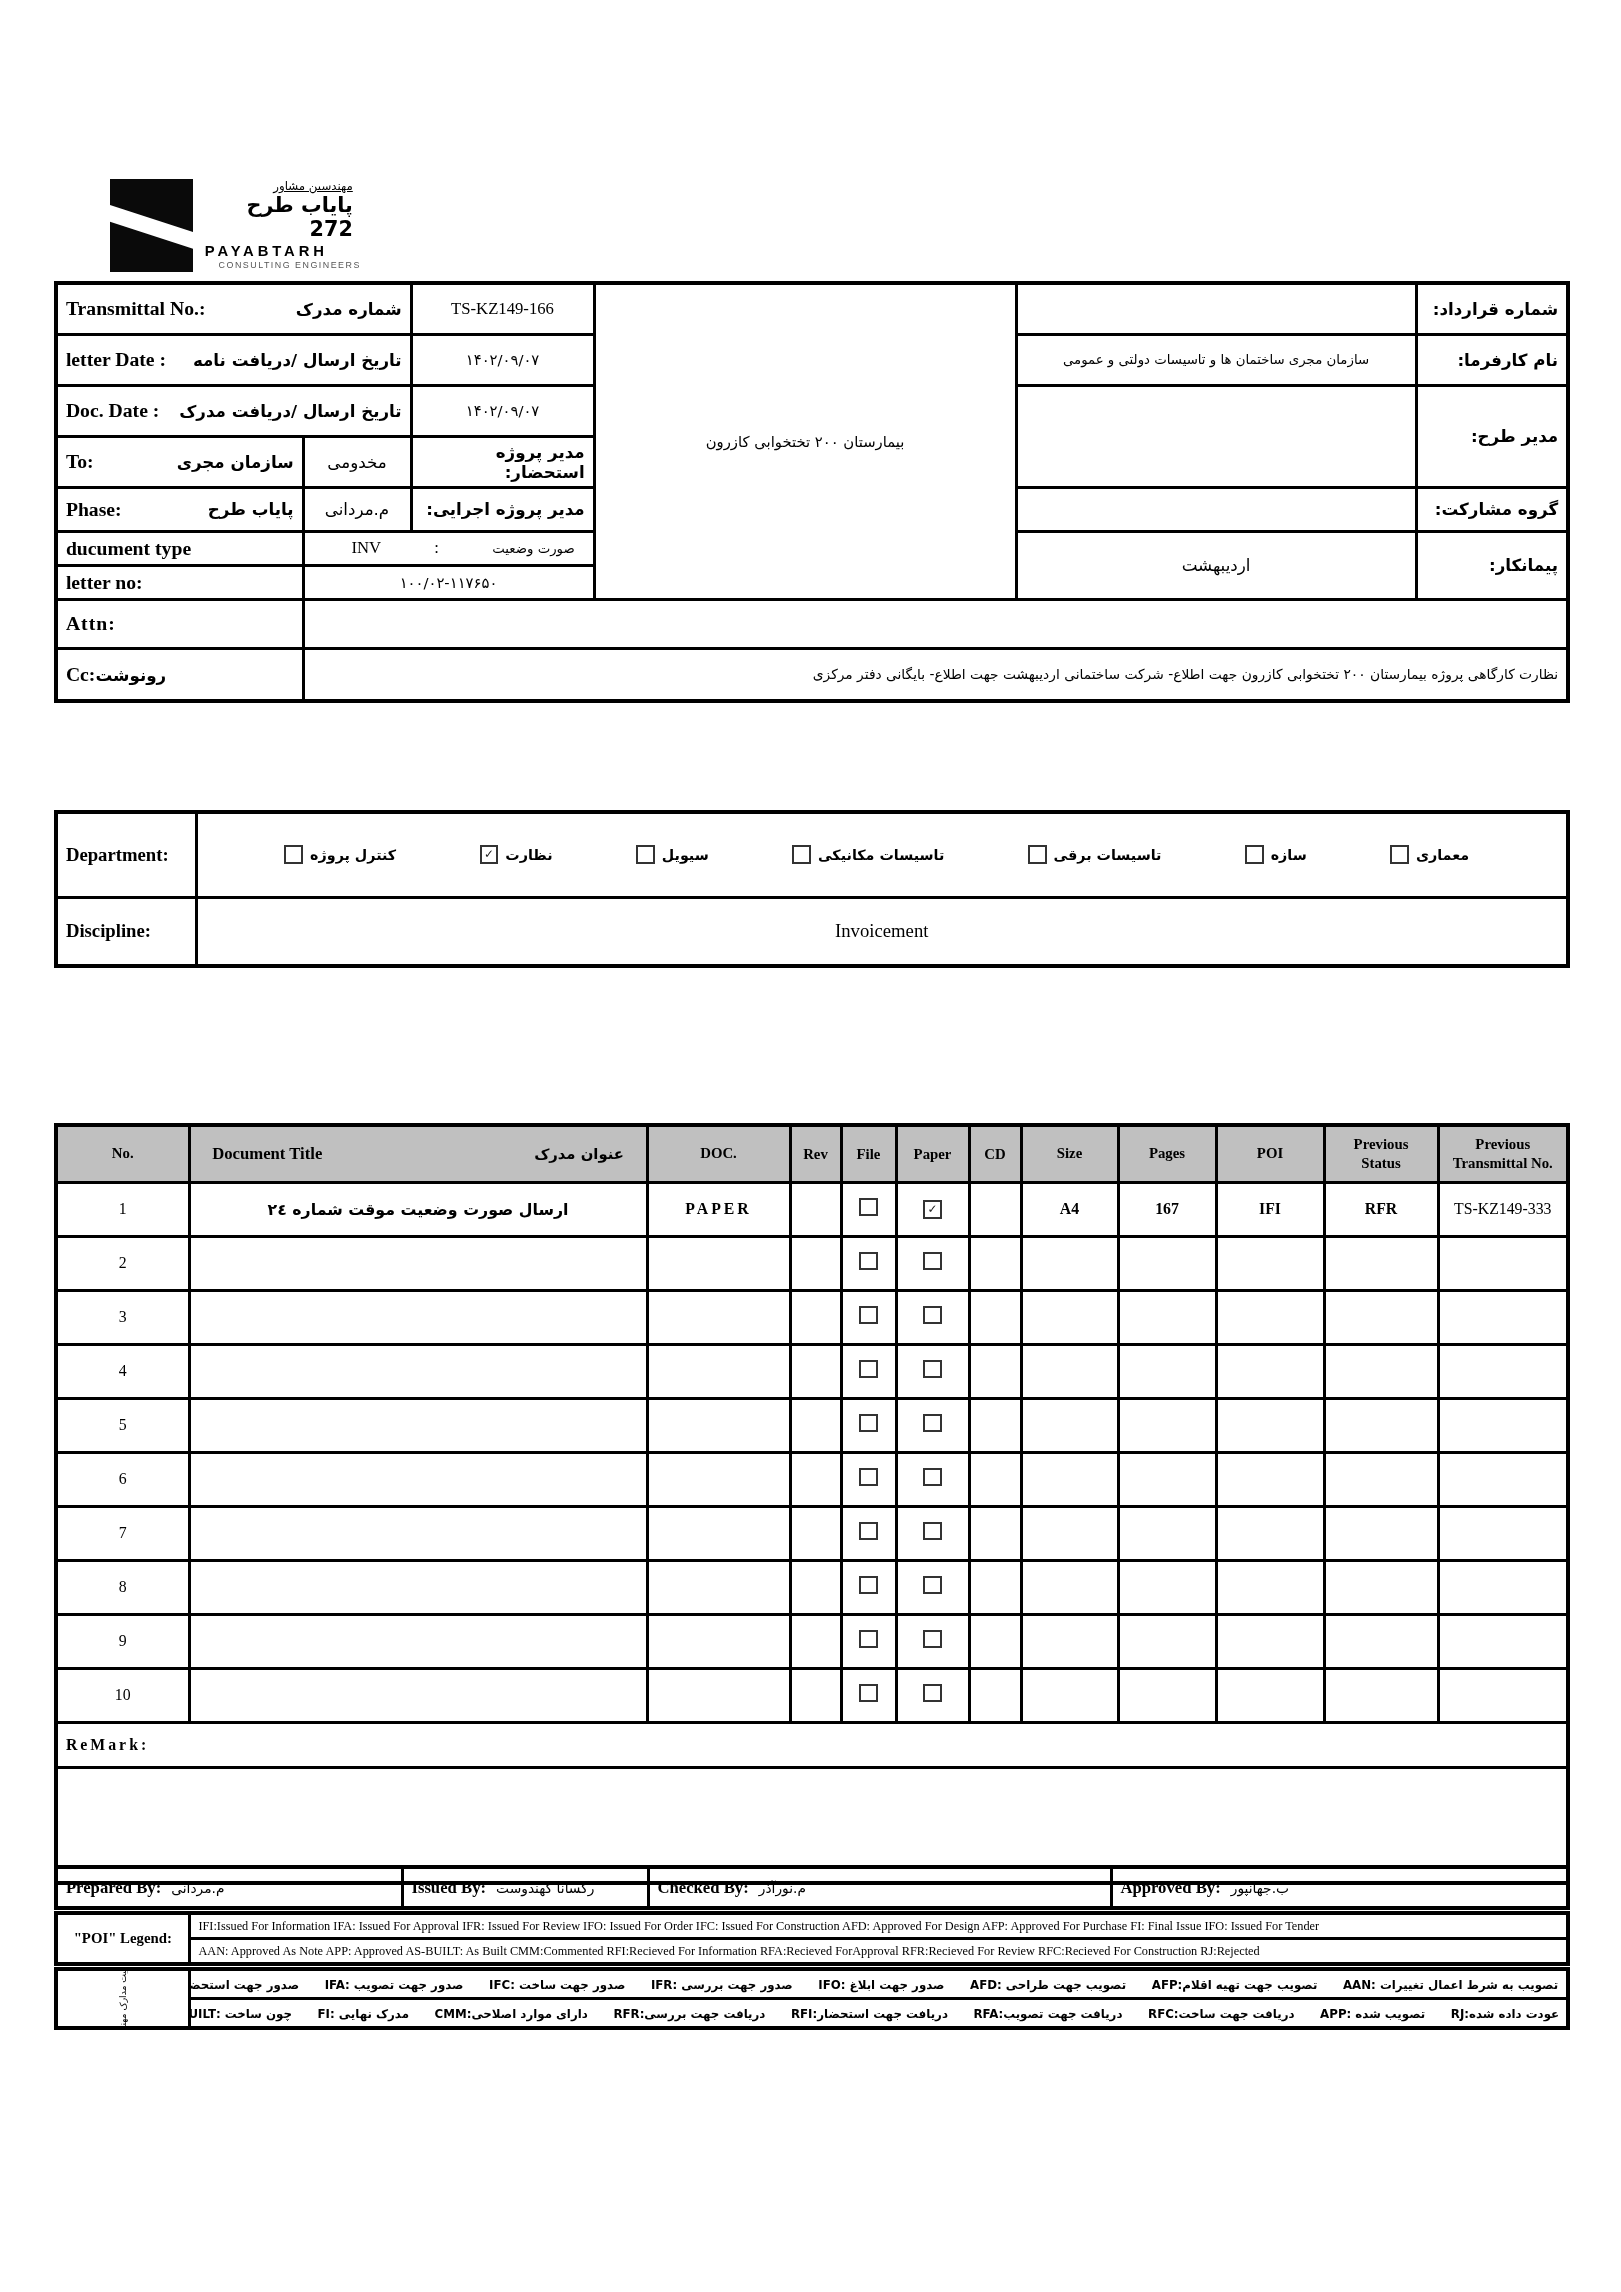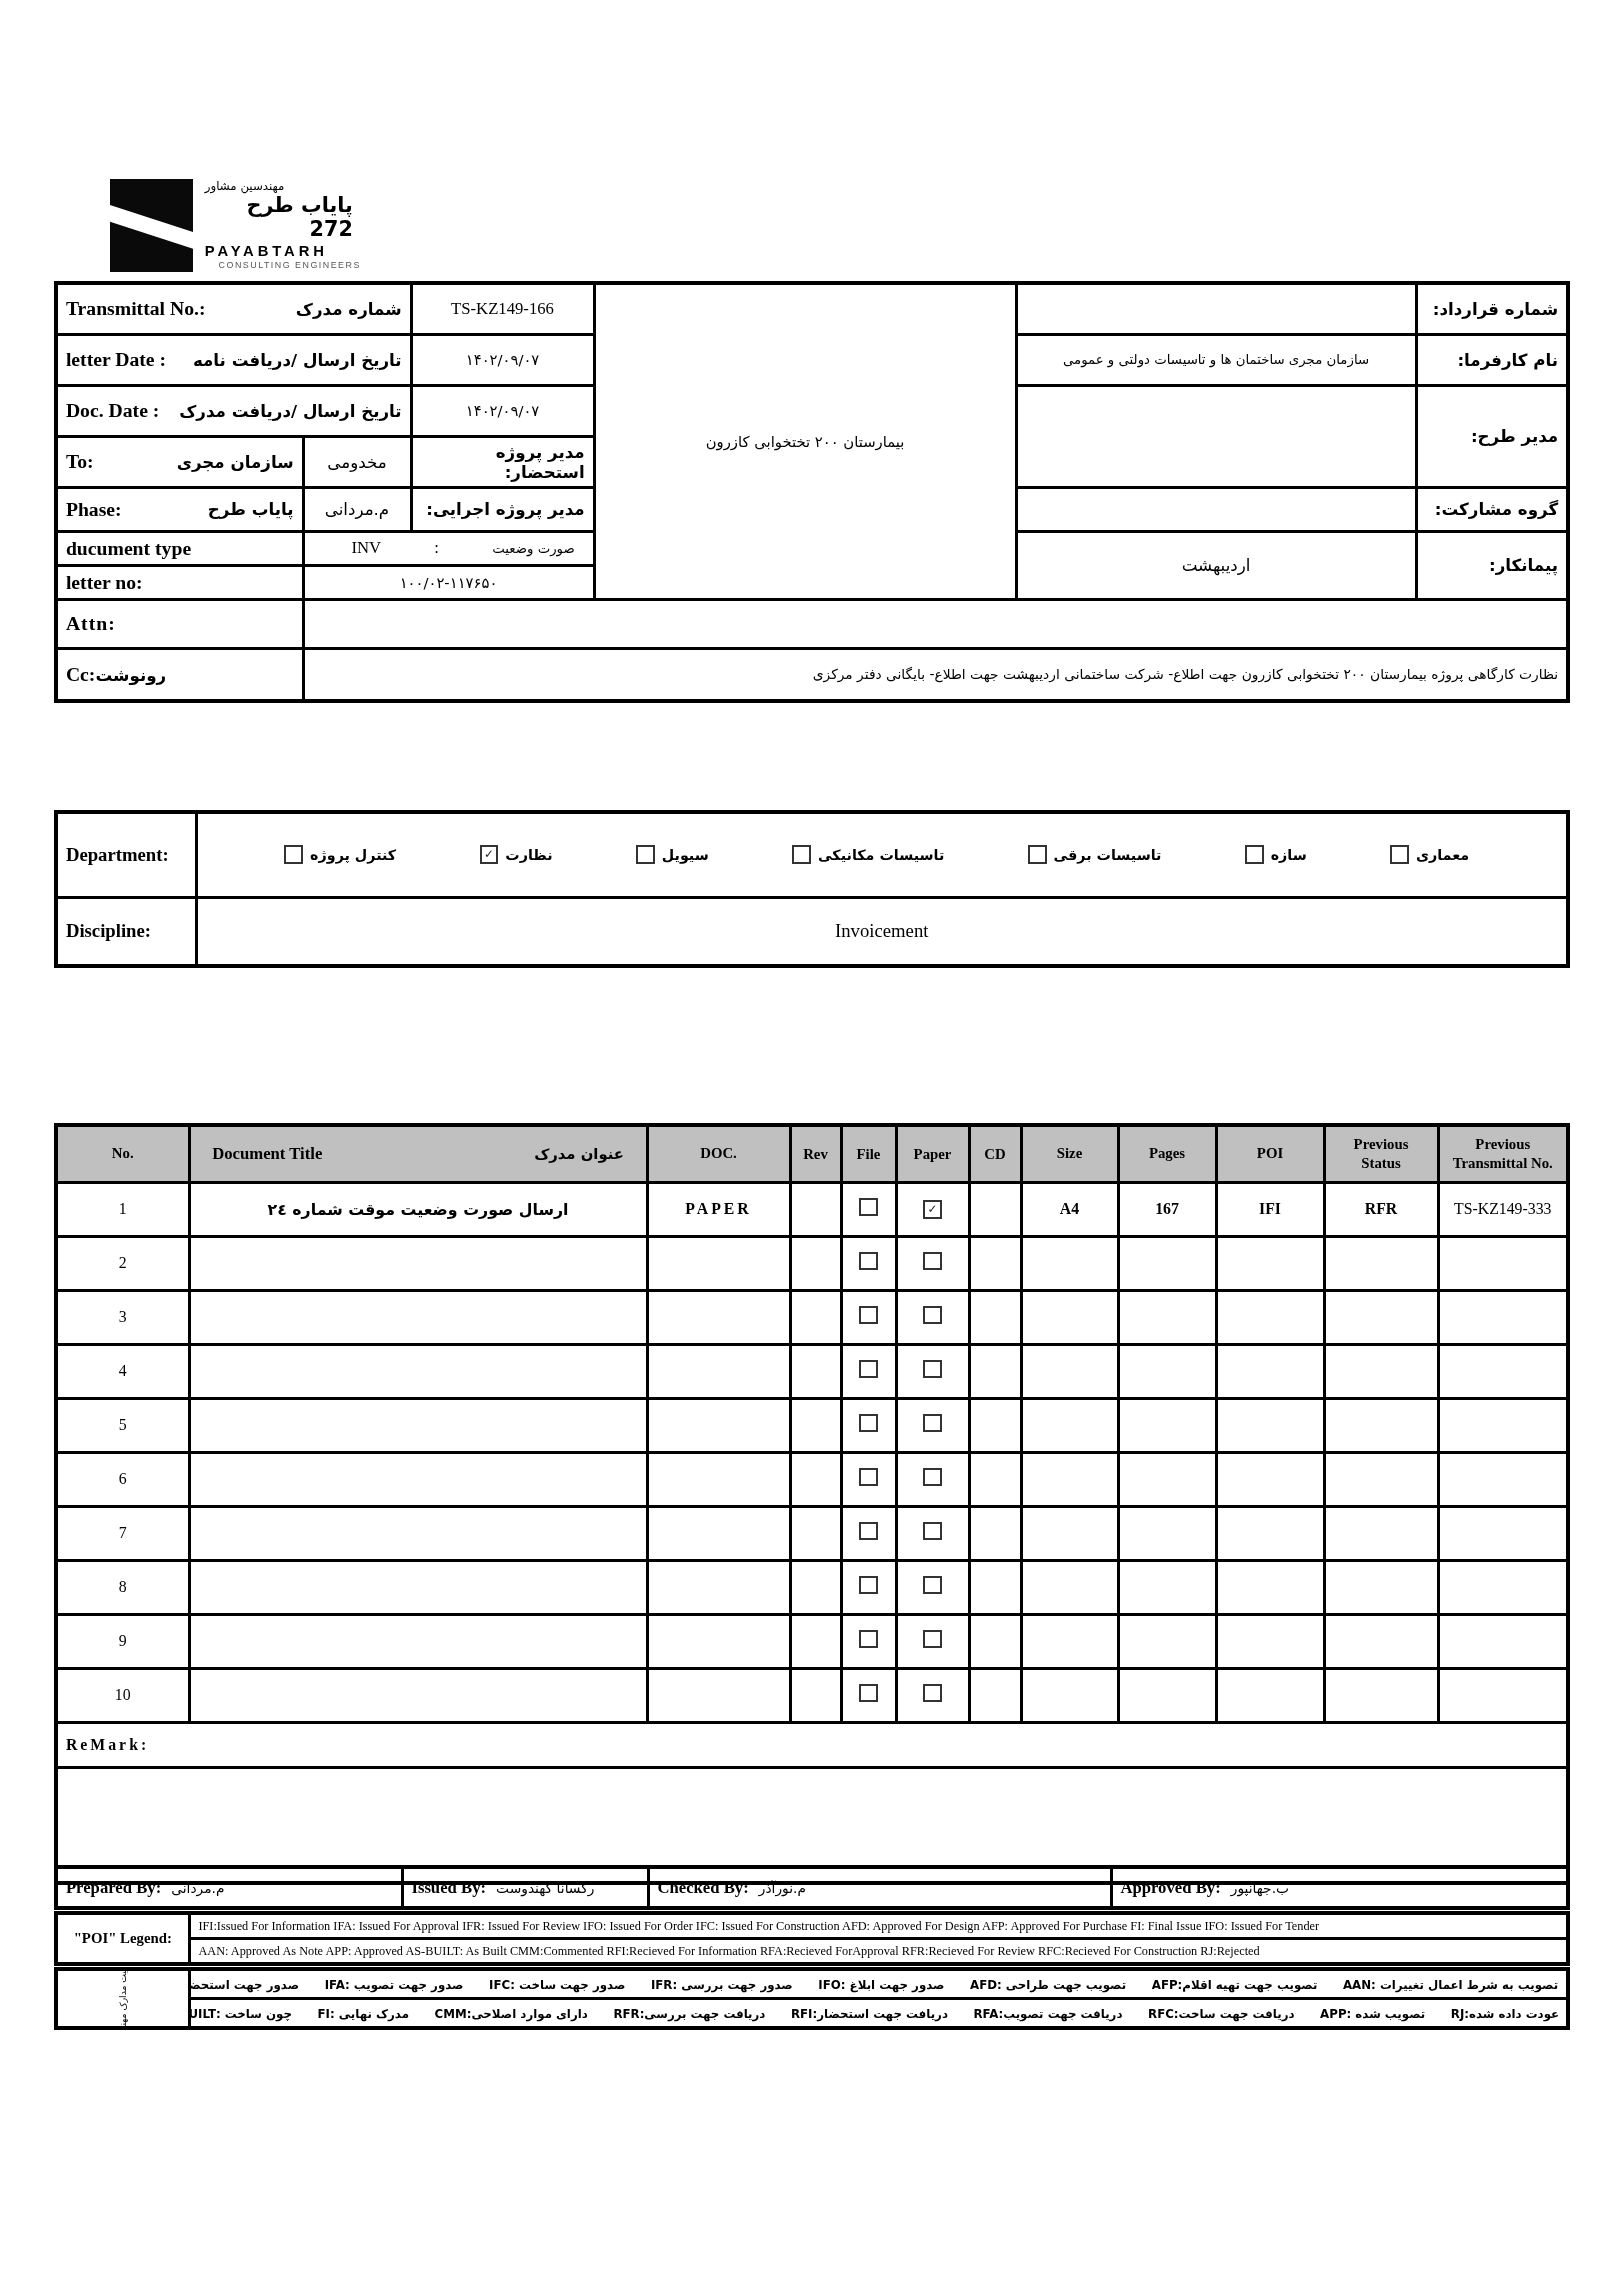--- a/index.html
+++ b/index.html
@@ -8,21 +8,21 @@
     font-family:"Liberation Serif","DejaVu Sans",serif; overflow:hidden;
   }
   .fa { font-family:"DejaVu Sans",sans-serif; }
   .fa-b { font-family:"DejaVu Sans",sans-serif; font-weight:bold; }
 
   
   .logo-wrap { position:absolute; left:110px; top:179px; display:flex; gap:11.8px; }
   .logo-mark { position:relative; width:83px; height:93px; background:#0a0a0a; overflow:hidden; }
   .logo-stroke { position:absolute; left:-13.8px; top:41px; width:118px; height:15.8px; background:#fff; border-radius:7.9px; transform:rotate(18deg); }
   .logo-text { display:flex; flex-direction:column; justify-content:center; line-height:1.15; }
-  .logo-tagline { font-size:11.8px; text-align:left; width:148px; }
+  .logo-tagline { font-size:11.8px; text-align:right; width:148px;text-decoration:underline; }
   .logo-name-fa { font-size:20.7px; text-align:right; width:148px; }
   .logo-name-en { font-family:"Liberation Sans",sans-serif; font-weight:bold; font-size:14.8px; letter-spacing:3.9px; margin-top:2px; }
   .logo-sub { font-family:"Liberation Sans",sans-serif; font-size:8.9px; color:#555; letter-spacing:1.5px; margin-left:13.8px; }
 
   
   .doc-title { position:absolute; left:54px; top:197px; width:1512px; text-align:center;
     font-size:23.6px; font-weight:bold; }
 
   
   table.grid { border-collapse:collapse; table-layout:fixed; border:4.9px solid #000; }

